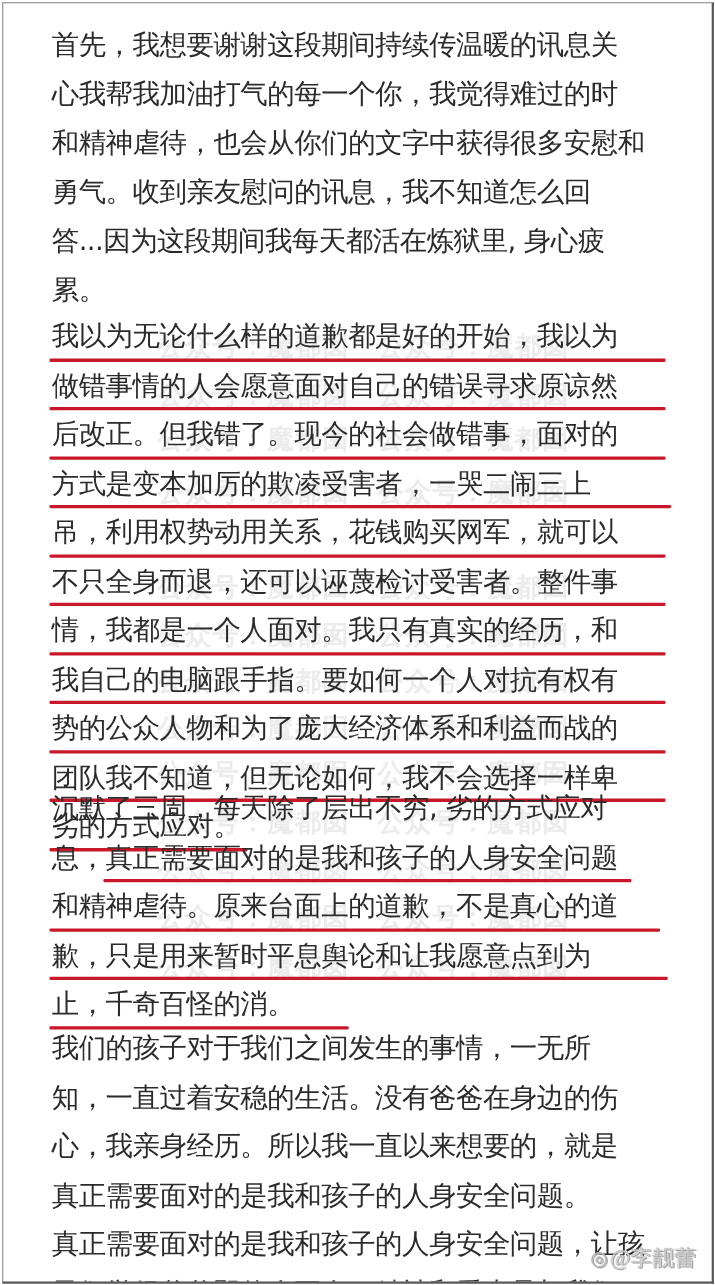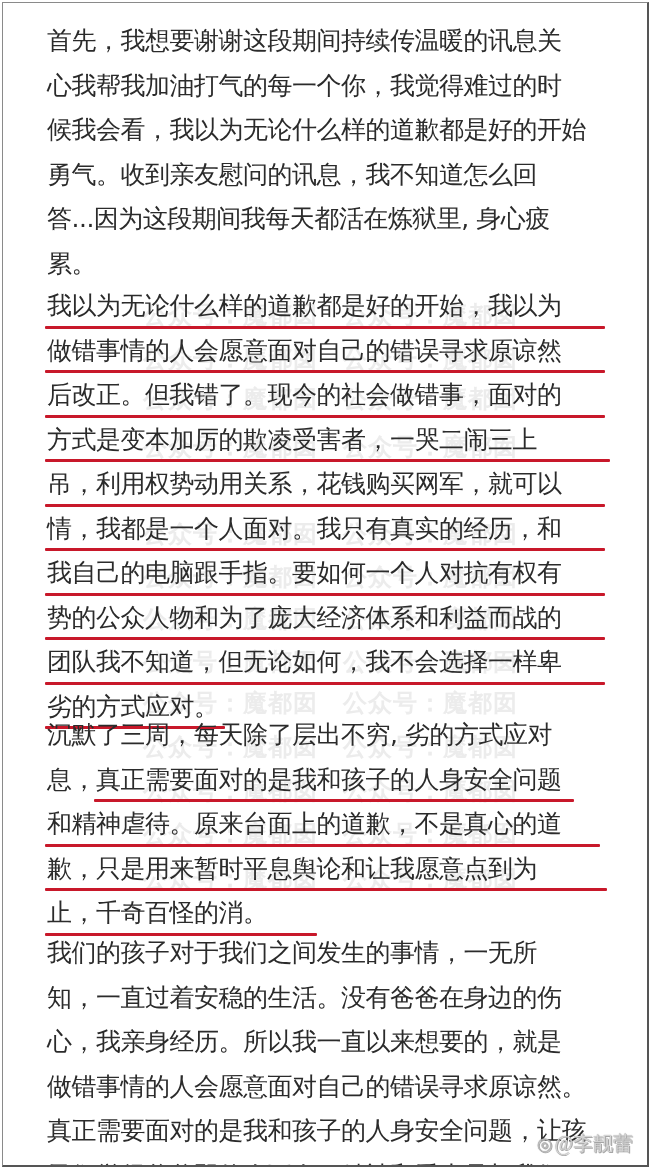--- a/index.html
+++ b/index.html
@@ -64,52 +64,53 @@
   <span class="watermark" style="left:140px;top:772px;">公众号：魔都囡</span>
   <span class="watermark" style="left:340px;top:772px;">公众号：魔都囡</span>
   <span class="watermark" style="left:140px;top:815px;">公众号：魔都囡</span>
   <span class="watermark" style="left:340px;top:815px;">公众号：魔都囡</span>
   <span class="watermark" style="left:140px;top:860px;">公众号：魔都囡</span>
   <span class="watermark" style="left:340px;top:860px;">公众号：魔都囡</span>
 
   <div class="para" style="top:18px;">
     <span class="line">首先，我想要谢谢这段期间持续传温暖的讯息关</span>
     <span class="line">心我帮我加油打气的每一个你，我觉得难过的时</span>
-    <span class="line">候我会看，我以为无论什么样的道歉都是好的开始</span>
+    <span class="line">和精神虐待，也会从你们的文字中获得很多安慰和</span>
     <span class="line">勇气。收到亲友慰问的讯息，我不知道怎么回</span>
     <span class="line">答...因为这段期间我每天都活在炼狱里, 身心疲</span>
     <span class="line">累。</span>
   </div>
 
   <div class="para" style="top:269px;margin-top:14px;">
     <span class="line ul">我以为无论什么样的道歉都是好的开始，我以为</span>
     <span class="line ul">做错事情的人会愿意面对自己的错误寻求原谅然</span>
     <span class="line ul">后改正。但我错了。现今的社会做错事，面对的</span>
     <span class="line ul" style="--ulw:565px;">方式是变本加厉的欺凌受害者，一哭二闹三上</span>
     <span class="line ul">吊，利用权势动用关系，花钱购买网军，就可以</span>
+    <span class="line ul">不只全身而退，还可以诬蔑检讨受害者。整件事</span>
     <span class="line ul">情，我都是一个人面对。我只有真实的经历，和</span>
     <span class="line ul">我自己的电脑跟手指。要如何一个人对抗有权有</span>
     <span class="line ul">势的公众人物和为了庞大经济体系和利益而战的</span>
     <span class="line ul">团队我不知道，但无论如何，我不会选择一样卑</span>
     <span class="line ul" style="--ulw:180px;">劣的方式应对。</span>
   </div>
 
   <div class="para" style="top:712px;">
     <span class="line">沉默了三周，每天除了层出不穷, 劣的方式应对</span>
     <span class="line"><span>息，</span><span class="ulspan">真正需要面对的是我和孩子的人身安全问题</span></span>
     <span class="line ul" style="--ulw:555px;">和精神虐待。原来台面上的道歉，不是真心的道</span>
     <span class="line ul" style="--ulw:562px;">歉，只是用来暂时平息舆论和让我愿意点到为</span>
     <span class="line ul" style="--ulw:272px;">止，千奇百怪的消。</span>
   </div>
 
   <div class="para" style="top:930px;">
     <span class="line">我们的孩子对于我们之间发生的事情，一无所</span>
     <span class="line">知，一直过着安稳的生活。没有爸爸在身边的伤</span>
     <span class="line">心，我亲身经历。所以我一直以来想要的，就是</span>
-    <span class="line">做错事情的人会愿意面对自己的错误寻求原谅然。</span>
+    <span class="line">真正需要面对的是我和孩子的人身安全问题。</span>
     <span class="line">真正需要面对的是我和孩子的人身安全问题，让孩</span>
     <span class="line">子们觉得爸爸即使人不在，精神和爱也是与我们</span>
   </div>
 
   <div class="credit">
     <span class="weibo">◎</span><span>@李靓蕾</span>
   </div>
 </div>
 
 </body></html>

